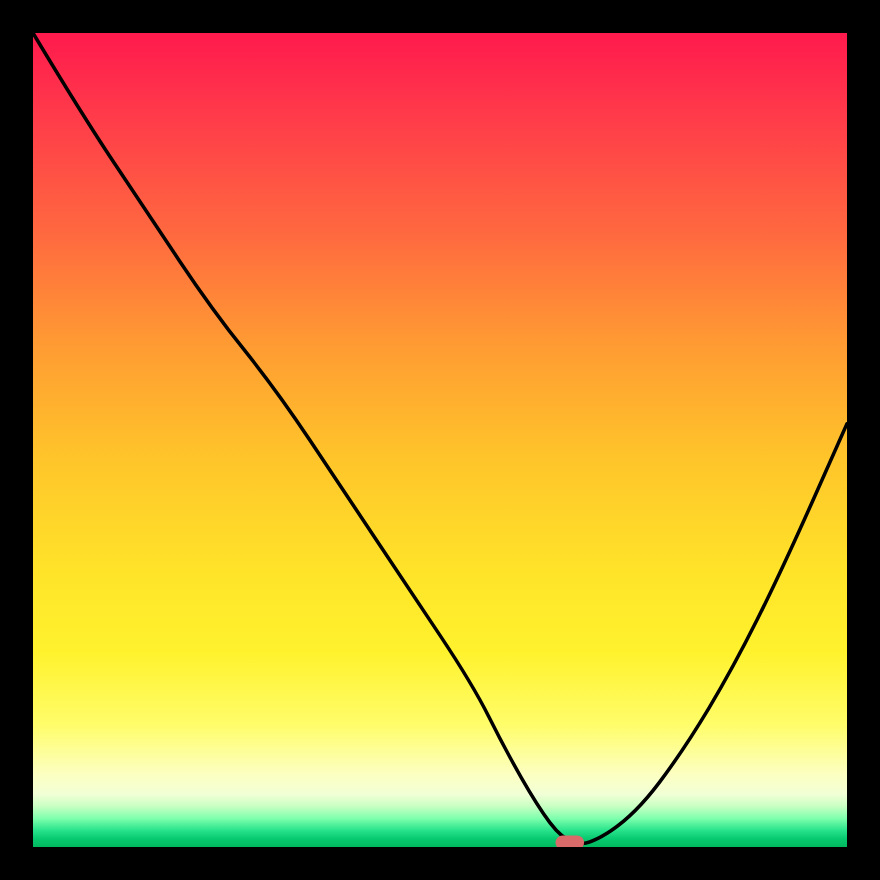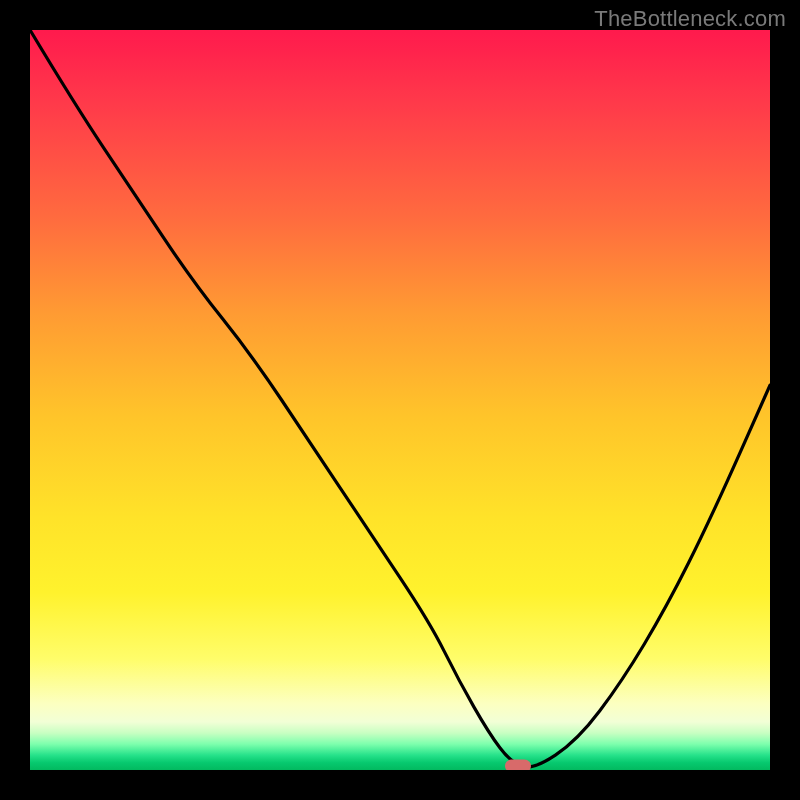--- a/index.html
+++ b/index.html
@@ -78,21 +78,20 @@
     border-radius: 7px;
     background: #d86a6a;
     transform: translate(-50%, -50%);
   }
 </style>
 </head>
 <body>
 
 <div class="frame">
 
-  <div class="watermark">TheBottleneck.com</div>
 
   <div class="plot-area">
     <div class="gradient"></div>
 
     <svg class="curve-svg" viewBox="0 0 740 740" preserveAspectRatio="none">
       <path class="curve-path" d="M 0.0 0.0 Q 44.4 74.0 74.0 118.4 Q 103.6 162.8 133.2 207.2 Q 162.8 251.6 192.4 288.6 Q 222.0 325.6 251.6 370.0 Q 281.2 414.4 310.8 458.8 Q 340.4 503.2 370.0 547.6 Q 399.6 592.0 414.4 621.6 Q 429.2 651.2 444.0 677.1 Q 458.8 703.0 469.9 717.8 Q 481.0 732.6 492.1 736.3 Q 503.2 740.0 525.4 725.2 Q 547.6 710.4 569.8 680.8 Q 592.0 651.2 614.2 614.2 Q 636.4 577.2 658.6 532.8 Q 680.8 488.4 710.4 421.8 T 740.0 355.2"></path>
     </svg>
 
     <div class="marker" style="left: 488.4px; top: 736px;"></div>
   </div>

